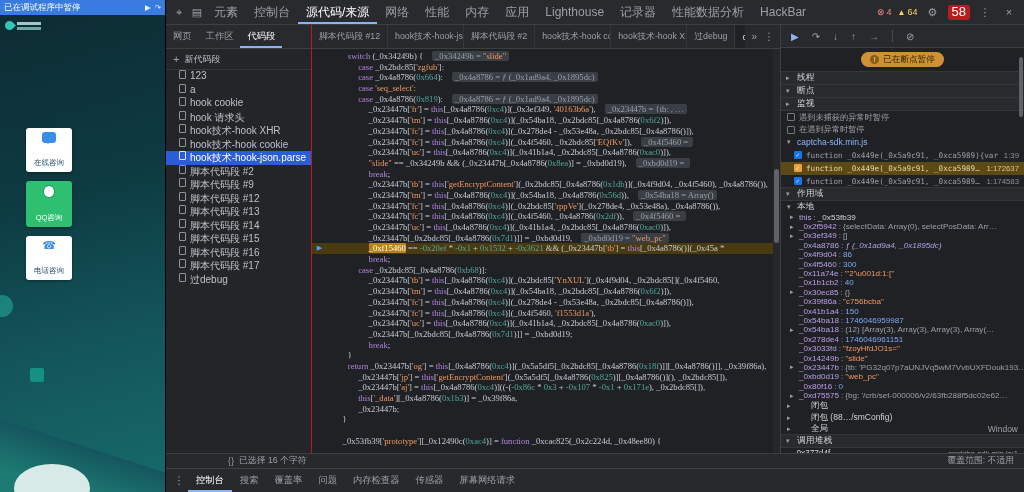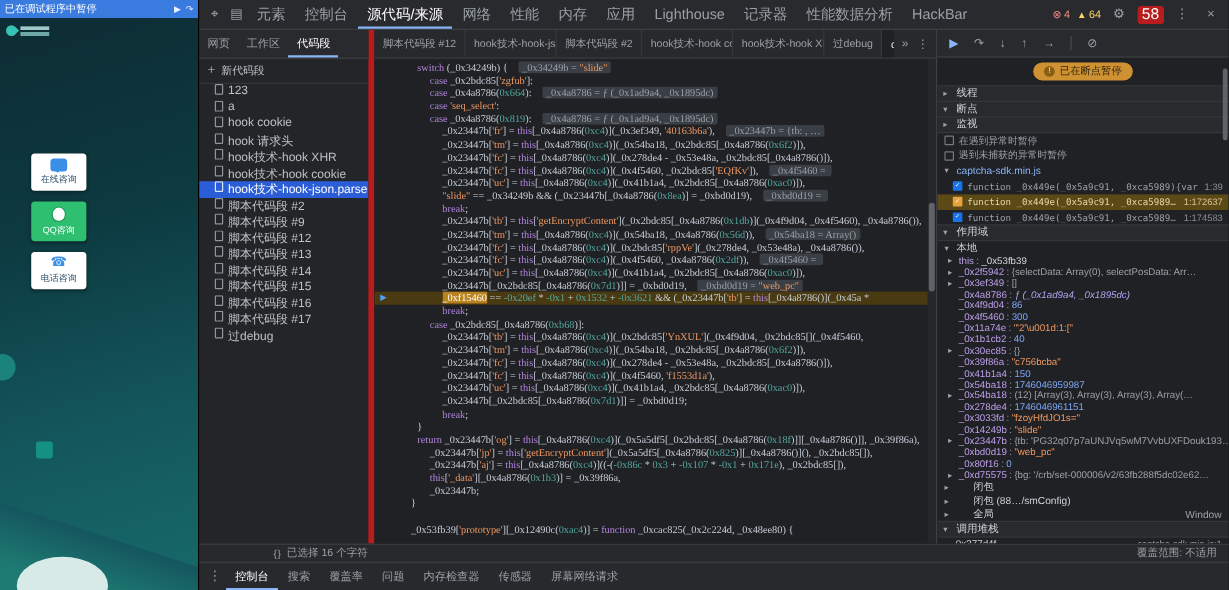--- a/index.html
+++ b/index.html
@@ -10,21 +10,21 @@
 
 .page-strip{position:relative;width:165px;height:100%;flex:none;overflow:hidden;
   background:linear-gradient(165deg,#0e2b33 0%,#0d3a41 38%,#135а5c 70%,#176a6a 100%);
   background:linear-gradient(165deg,#0e2b33 0%,#0d3a41 38%,#13565c 70%,#176a6a 100%)}
 .paused-banner{height:15px;background:#3a7be0;color:#fff;font-size:8.5px;display:flex;align-items:center;padding:0 4px;gap:3px;white-space:nowrap}
 .pb-icons{margin-left:auto;display:flex;gap:4px;font-size:7.5px;color:#eaf2ff}
 .site-logo{position:absolute;left:5px;top:21px;display:flex;align-items:center;gap:3px}
 .logo-drop{width:9px;height:9px;background:#35c4b5;border-radius:50% 0 50% 50%;transform:rotate(45deg)}
 .logo-bars{width:24px;height:8px;background:linear-gradient(#9fc9c9 0 3px,transparent 3px 5px,#6fa8a8 5px 8px)}
 #chat-widgets{position:absolute;left:26px;top:128px;width:46px;display:flex;flex-direction:column;gap:9px}
-.chat{border-radius:3px;display:flex;flex-direction:column;align-items:center;justify-content:center;padding:4px 2px;gap:2px;box-shadow:0 1px 3px rgba(0,0,0,.4)}
+.chat{border-radius:3px;display:flex;flex-direction:column;align-items:center;justify-content:center;padding:4px 2px;gap:15px;box-shadow:0 1px 3px rgba(0,0,0,.4)}
 .chat-0{background:#fff;color:#2a4d69}
 .chat-1{background:#2fbf71;color:#fff}
 .chat-2{background:#fff;color:#2a4d69}
 .chat-label{font-size:7.5px;white-space:nowrap}
 .bubble{width:14px;height:11px;background:#3a8ee6;border-radius:3px;position:relative}
 .bubble:after{content:"";position:absolute;left:3px;bottom:-4px;border:3px solid transparent;border-top-color:#3a8ee6}
 .qq{width:12px;height:13px;background:#fff;border-radius:50% 50% 46% 46%;border:1px solid #1e9c58}
 .phone{font-size:11px;line-height:11px;color:#3a8ee6}
 .float-circle{position:absolute;left:-9px;top:295px;width:22px;height:22px;border-radius:50%;background:#1d8d83;opacity:.85}
 .mini-card{position:absolute;left:30px;top:368px;width:14px;height:14px;background:#17a08f;border-radius:2px;opacity:.8}
@@ -40,21 +40,21 @@
 .top-tab.active{color:#fff;box-shadow:inset 0 -2px 0 #8ab4f8}
 .tb-right{margin-left:auto;display:flex;align-items:center;gap:6px;padding-right:2px}
 .cnt{display:flex;align-items:center;gap:2px;font-size:9px}
 .err-ico{color:#f28b82;font-size:9px}.err-n{color:#f28b82}
 .warn-ico{color:#fdd663;font-size:8px}.warn-n{color:#fdd663}
 .badge58{background:#b91c1c;color:#fff;font-size:13px;padding:0 4px;border-radius:3px;height:15px;line-height:13px}
 
 .dt-main{flex:1;display:flex;min-height:0}
 
 
-.navigator{width:146px;flex:none;border-right:5px solid #b91c1c;display:flex;flex-direction:column;background:#242528;min-height:0}
+.navigator{width:146px;flex:none;border-right:1px solid #b91c1c;display:flex;flex-direction:column;background:#242528;min-height:0}
 .nav-tabs{height:24px;display:flex;border-bottom:1px solid #3c4043;background:#292a2d;flex:none}
 .nav-tab{padding:0 7px;font-size:9.3px;color:#9aa0a6;display:flex;align-items:center;white-space:nowrap}
 .nav-tab.active{color:#fff;box-shadow:inset 0 -2px 0 #8ab4f8}
 .new-snippet{height:21px;display:flex;align-items:center;gap:5px;padding:0 7px;font-size:9px;color:#bdc1c6;border-bottom:1px solid #35363a;flex:none}
 .plus{color:#9aa0a6;font-size:11px}
 #snippets{list-style:none;overflow:hidden;flex:1}
 .snippet{height:13.5px;display:flex;align-items:flex-start;gap:4px;padding:0 4px 0 13px;font-size:10px;color:#bdc1c6;white-space:nowrap;overflow:hidden}
 .snippet.selected{background:#2b5dd7;color:#fff}
 .file-ico{width:7px;height:9px;border:1px solid #8f949a;border-radius:1px;flex:none}
 .snippet.selected .file-ico{border-color:#dce6ff}
@@ -375,25 +375,25 @@
             <span class="arrow">▾</span>
             <span>断点</span>
           </div>
           <div class="sec-row">
             <span class="arrow">▸</span>
             <span>监视</span>
           </div>
           <div id="bp-options">
               <div class="cb-row">
                 <span class="checkbox"></span>
-                <span>在遇到异常时暂停</span>
+                <span>遇到未捕获的异常时暂停</span>
               </div>
               <div class="cb-row">
                 <span class="checkbox"></span>
-                <span>遇到未捕获的异常时暂停</span>
+                <span>在遇到异常时暂停</span>
               </div>
             </div>
           <div class="bp-file">
             <span class="arrow">▾</span>
             <span>captcha-sdk.min.js</span>
           </div>
           <div id="bp-list">
               <div class="bp-row">
                 <span class="checkbox checked"></span>
                 <span class="bp-label">function _0x449e(_0x5a9c91, _0xca5989){var</span>

